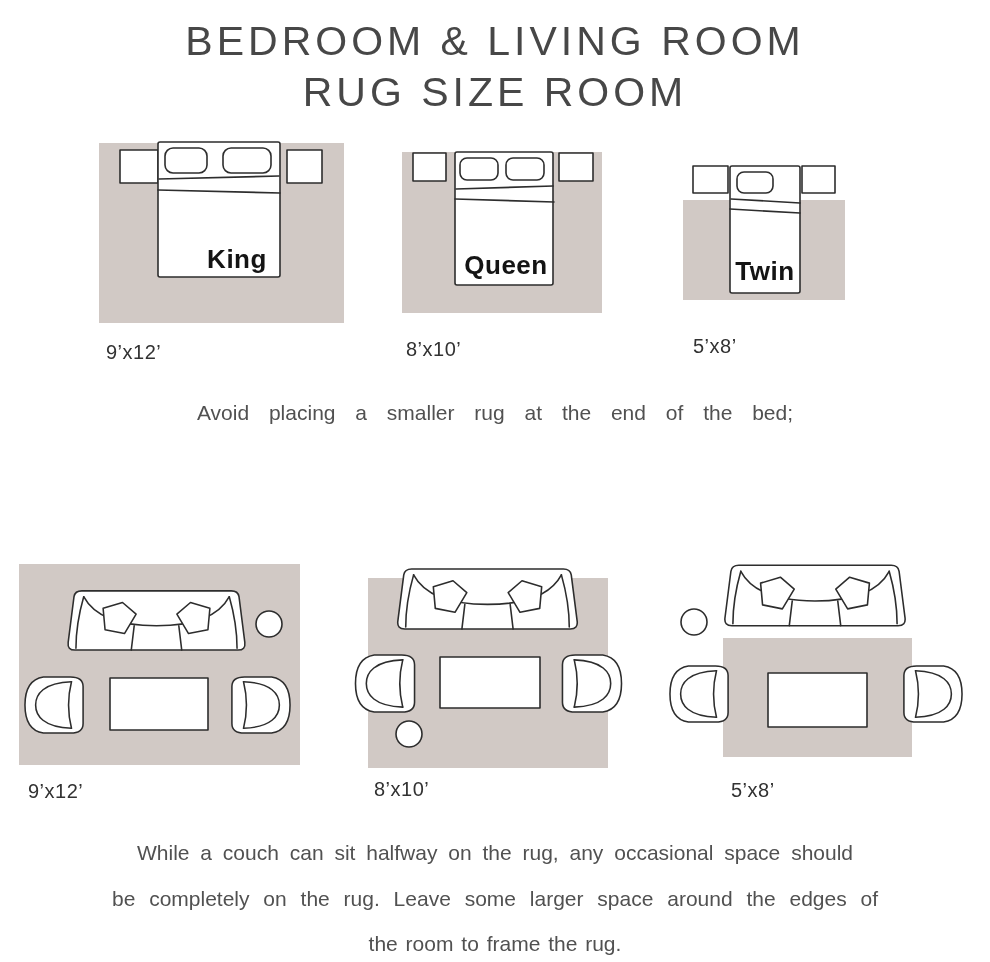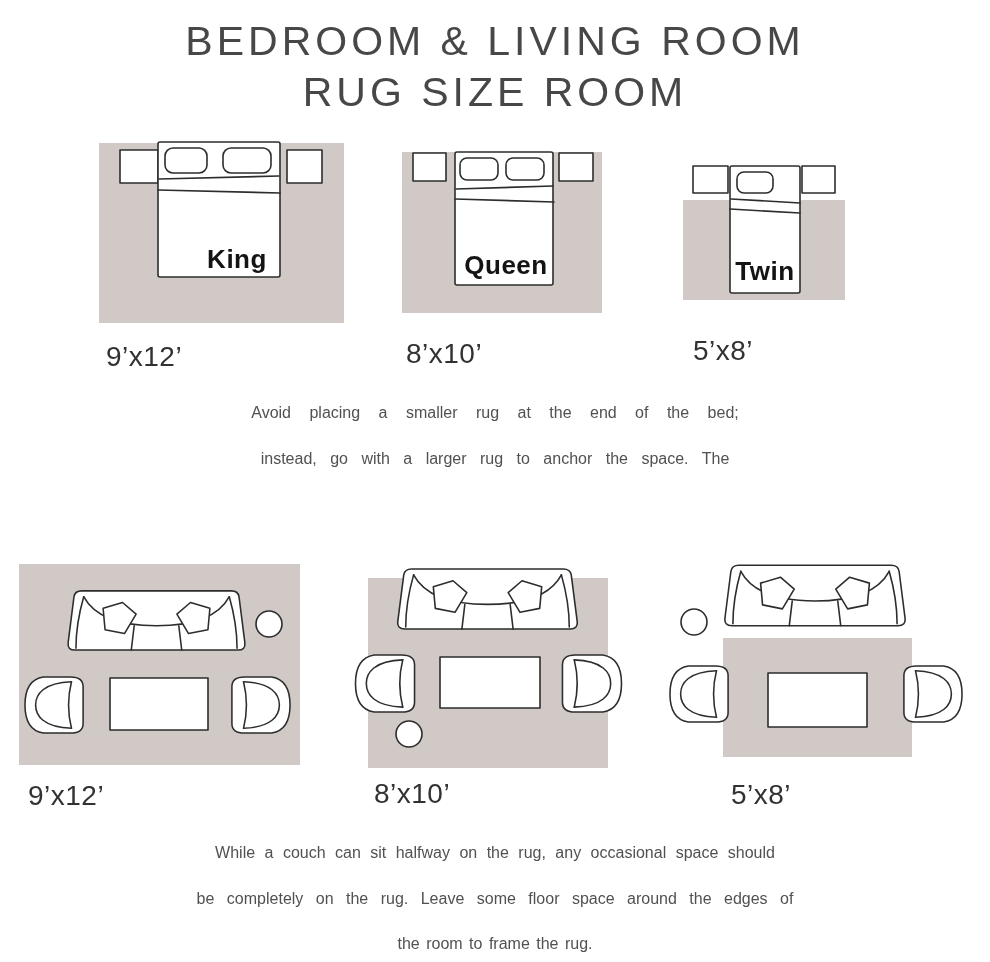--- a/index.html
+++ b/index.html
@@ -15,29 +15,29 @@
     position:absolute;top:16px;left:0;right:0;
     text-align:center;
     color:var(--title-text,#474747);
     font-size:41px;line-height:51px;
     font-weight:300;
     letter-spacing:4px;
   }
   .size-label{
     position:absolute;
     color:var(--size-label-text,#323232);
-    font-size:28px;
+    font-size:20px;
     letter-spacing:0.5px;
     white-space:nowrap;
   }
   .note{
     position:absolute;left:0;right:0;
     text-align:center;
     color:var(--body-text,#515151);
-    font-size:16px;line-height:45.5px;
+    font-size:21px;line-height:45.5px;
     white-space:nowrap;
   }
   .ws-a{word-spacing:14px;}
   .ws-b{word-spacing:9px;}
   .ws-c{word-spacing:6px;}
   .ws-d{word-spacing:5px;}
   .ws-e{word-spacing:8px;}
   .ws-f{word-spacing:2px;}
   svg{position:absolute;overflow:visible;}
   svg .rug{fill:var(--rug,#d1c9c5);stroke:none;}
@@ -114,21 +114,20 @@
     <rect class="wh" x="52" y="6" width="70" height="127" rx="2"></rect>
     <rect class="ln" x="59" y="12" width="36" height="21" rx="7"></rect>
     <path class="ln" d="M53,39 L122,43"></path>
     <path class="ln" d="M52,49 L122,53"></path>
     <text class="bed-label" x="87" y="120">Twin</text>
   </svg>
   <div class="size-label" style="left:693px;top:335px">5’x8’</div>
 
   <div class="note" style="top:390px">
     <div class="ws-a">Avoid placing a smaller rug at the end of the bed;</div>
-    <div class="ws-b">instead, go with a larger rug to anchor the space. The</div>
   </div>
 
   <svg style="left:15px;top:558px" width="285" height="212" viewBox="0 0 285 212">
     <rect class="rug" x="4" y="6" width="281" height="201"></rect>
     <use href="#sofa" x="0" y="0" width="183" height="66" transform="translate(50,29)"></use>
     <circle class="wh" cx="254" cy="66" r="13"></circle>
     <use href="#armchair" width="66" height="62" transform="translate(7,116)"></use>
     <use href="#armchair" width="66" height="62" transform="translate(278,116) scale(-1,1)"></use>
     <rect class="wh" x="95" y="120" width="98" height="52"></rect>
   </svg>
@@ -149,17 +148,17 @@
     <use href="#sofa" width="184" height="70" transform="translate(63,5)"></use>
     <circle class="wh" cx="34" cy="67" r="13"></circle>
     <use href="#armchair" width="66" height="62" transform="translate(7,108)"></use>
     <use href="#armchair" width="66" height="62" transform="translate(305,108) scale(-1,1)"></use>
     <rect class="wh" x="108" y="118" width="99" height="54"></rect>
   </svg>
   <div class="size-label" style="left:731px;top:779px">5’x8’</div>
 
   <div class="note" style="top:830px">
     <div class="ws-d">While a couch can sit halfway on the rug, any occasional space should</div>
-    <div class="ws-e">be completely on the rug. Leave some floor space around the edges of</div>
+    <div class="ws-e">be completely on the rug. Leave some larger space around the edges of</div>
     <div class="ws-f">the room to frame the rug.</div>
   </div>
 
 </div>
 
 </body></html>

